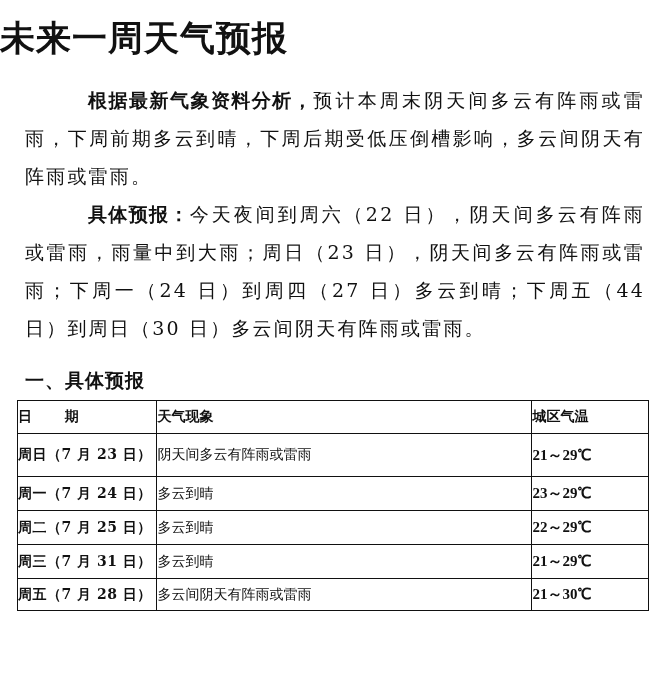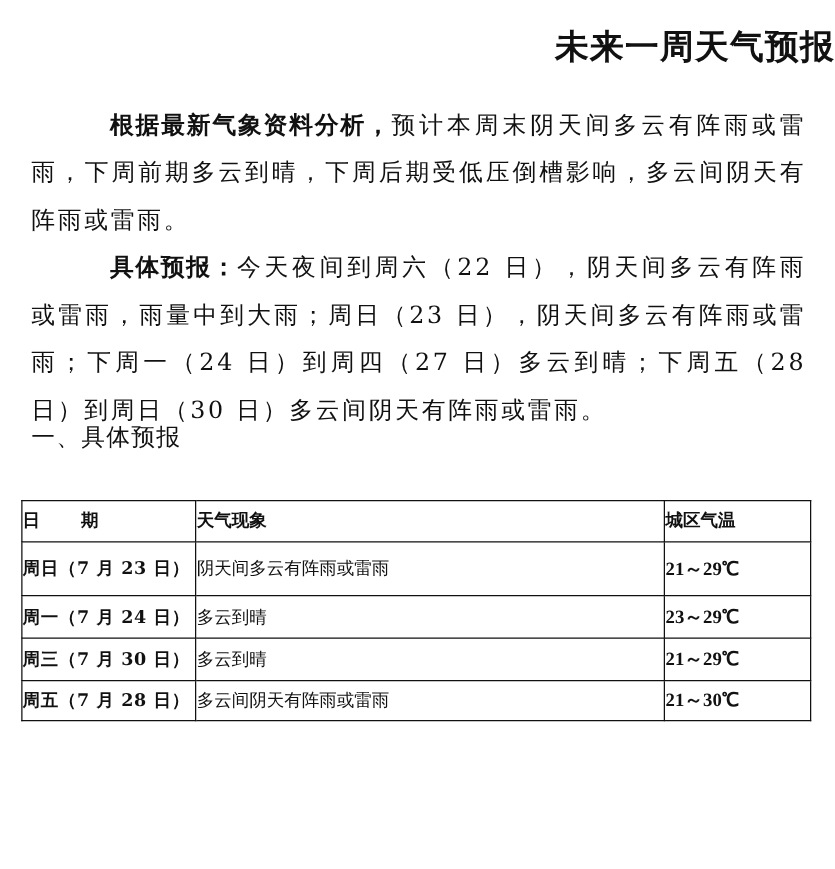--- a/index.html
+++ b/index.html
@@ -2,36 +2,36 @@
 <html><head>
 <meta charset="utf-8">
 <style>
   html, body { margin: 0; padding: 0; background: #ffffff; }
   body {
     width: 668px; height: 695px; position: relative; overflow: hidden;
     font-family: "DejaVu Serif", "Liberation Serif", serif;
     color: #111;
   }
   .title {
-    position: absolute; left: 0; top: 18px; width: 668px; text-align: right;
+    position: absolute; left: 0; top: 18px; width: 668px; text-align: left;
     font-family: "DejaVu Sans", "Liberation Sans", sans-serif;
-    font-weight: bold; font-size: 27px; letter-spacing: 1px; line-height: 40px;
+    font-weight: bold; font-size: 35px; letter-spacing: 1px; line-height: 40px;
   }
   .para {
     position: absolute; left: 25px; width: 620px;
     font-size: 19px; line-height: 38px; letter-spacing: 2.2px;
     text-indent: 38px; text-align: justify;
   }
   .para b { font-family: "DejaVu Sans", "Liberation Sans", sans-serif; font-weight: bold; letter-spacing: 0.5px; margin-left: 25px; }
   .p1 { top: 81px; }
   .p2 { top: 195px; }
   .section {
-    position: absolute; left: 25px; top: 332px;
+    position: absolute; left: 25px; top: 362px;
     font-family: "DejaVu Sans", "Liberation Sans", sans-serif;
-    font-weight: normal; font-size: 19px; line-height: 36px; letter-spacing: 1px;
+    font-weight: bold; font-size: 19px; line-height: 36px; letter-spacing: 1px;
   }
   table.fc {
     position: absolute; left: 17px; top: 400px; width: 632px;
     border-collapse: collapse; font-size: 14px;
   }
   table.fc td, table.fc th {
     border: 1.4px solid #111; text-align: left; padding: 0; font-weight: normal;
   }
   table.fc th { height: 32px; font-weight: bold; }
   table.fc td.date { font-weight: bold; letter-spacing: 0.5px; }
@@ -39,21 +39,21 @@
   .c1 { width: 139px; } .c2 { width: 376px; } .c3 { width: 116px; }
   .th-date { letter-spacing: 14px; }
 </style>
 </head>
 <body>
 
 <div class="title">未来一周天气预报</div>
 
 <div class="para p1"><b>根据最新气象资料分析，</b><span>预计本周末阴天间多云有阵雨或雷雨，下周前期多云到晴，下周后期受低压倒槽影响，多云间阴天有阵雨或雷雨。</span></div>
 
-<div class="para p2"><b>具体预报：</b><span>今天夜间到周六（22 日），阴天间多云有阵雨或雷雨，雨量中到大雨；周日（23 日），阴天间多云有阵雨或雷雨；下周一（24 日）到周四（27 日）多云到晴；下周五（28 日）到周日（30 日）多云间阴天有阵雨或雷雨。</span></div>
+<div class="para p2"><b>具体预报：</b><span>今天夜间到周六（22 日），阴天间多云有阵雨或雷雨，雨量中到大雨；周日（23 日），阴天间多云有阵雨或雷雨；下周一（24 日）到周四（27 日）多云到晴；下周五（44 日）到周日（30 日）多云间阴天有阵雨或雷雨。</span></div>
 
 <div class="section">一、具体预报</div>
 
 <table class="fc">
   <thead>
     <tr>
       <th class="c1 th-date">日 期</th>
       <th class="c2">天气现象</th>
       <th class="c3">城区气温</th>
     </tr>
@@ -63,21 +63,26 @@
       <td class="date">周日（7 月 23 日）</td>
       <td>阴天间多云有阵雨或雷雨</td>
       <td class="temp">21～29℃</td>
     </tr>
     <tr style="height:34px">
       <td class="date">周一（7 月 24 日）</td>
       <td>多云到晴</td>
       <td class="temp">23～29℃</td>
     </tr>
     <tr style="height:34px">
-      <td class="date">周三（7 月 30 日）</td>
+      <td class="date">周二（7 月 25 日）</td>
+      <td>多云到晴</td>
+      <td class="temp">22～29℃</td>
+    </tr>
+    <tr style="height:34px">
+      <td class="date">周三（7 月 31 日）</td>
       <td>多云到晴</td>
       <td class="temp">21～29℃</td>
     </tr>
     <tr style="height:32px">
       <td class="date">周五（7 月 28 日）</td>
       <td>多云间阴天有阵雨或雷雨</td>
       <td class="temp">21～30℃</td>
     </tr>
   </tbody>
 </table>

